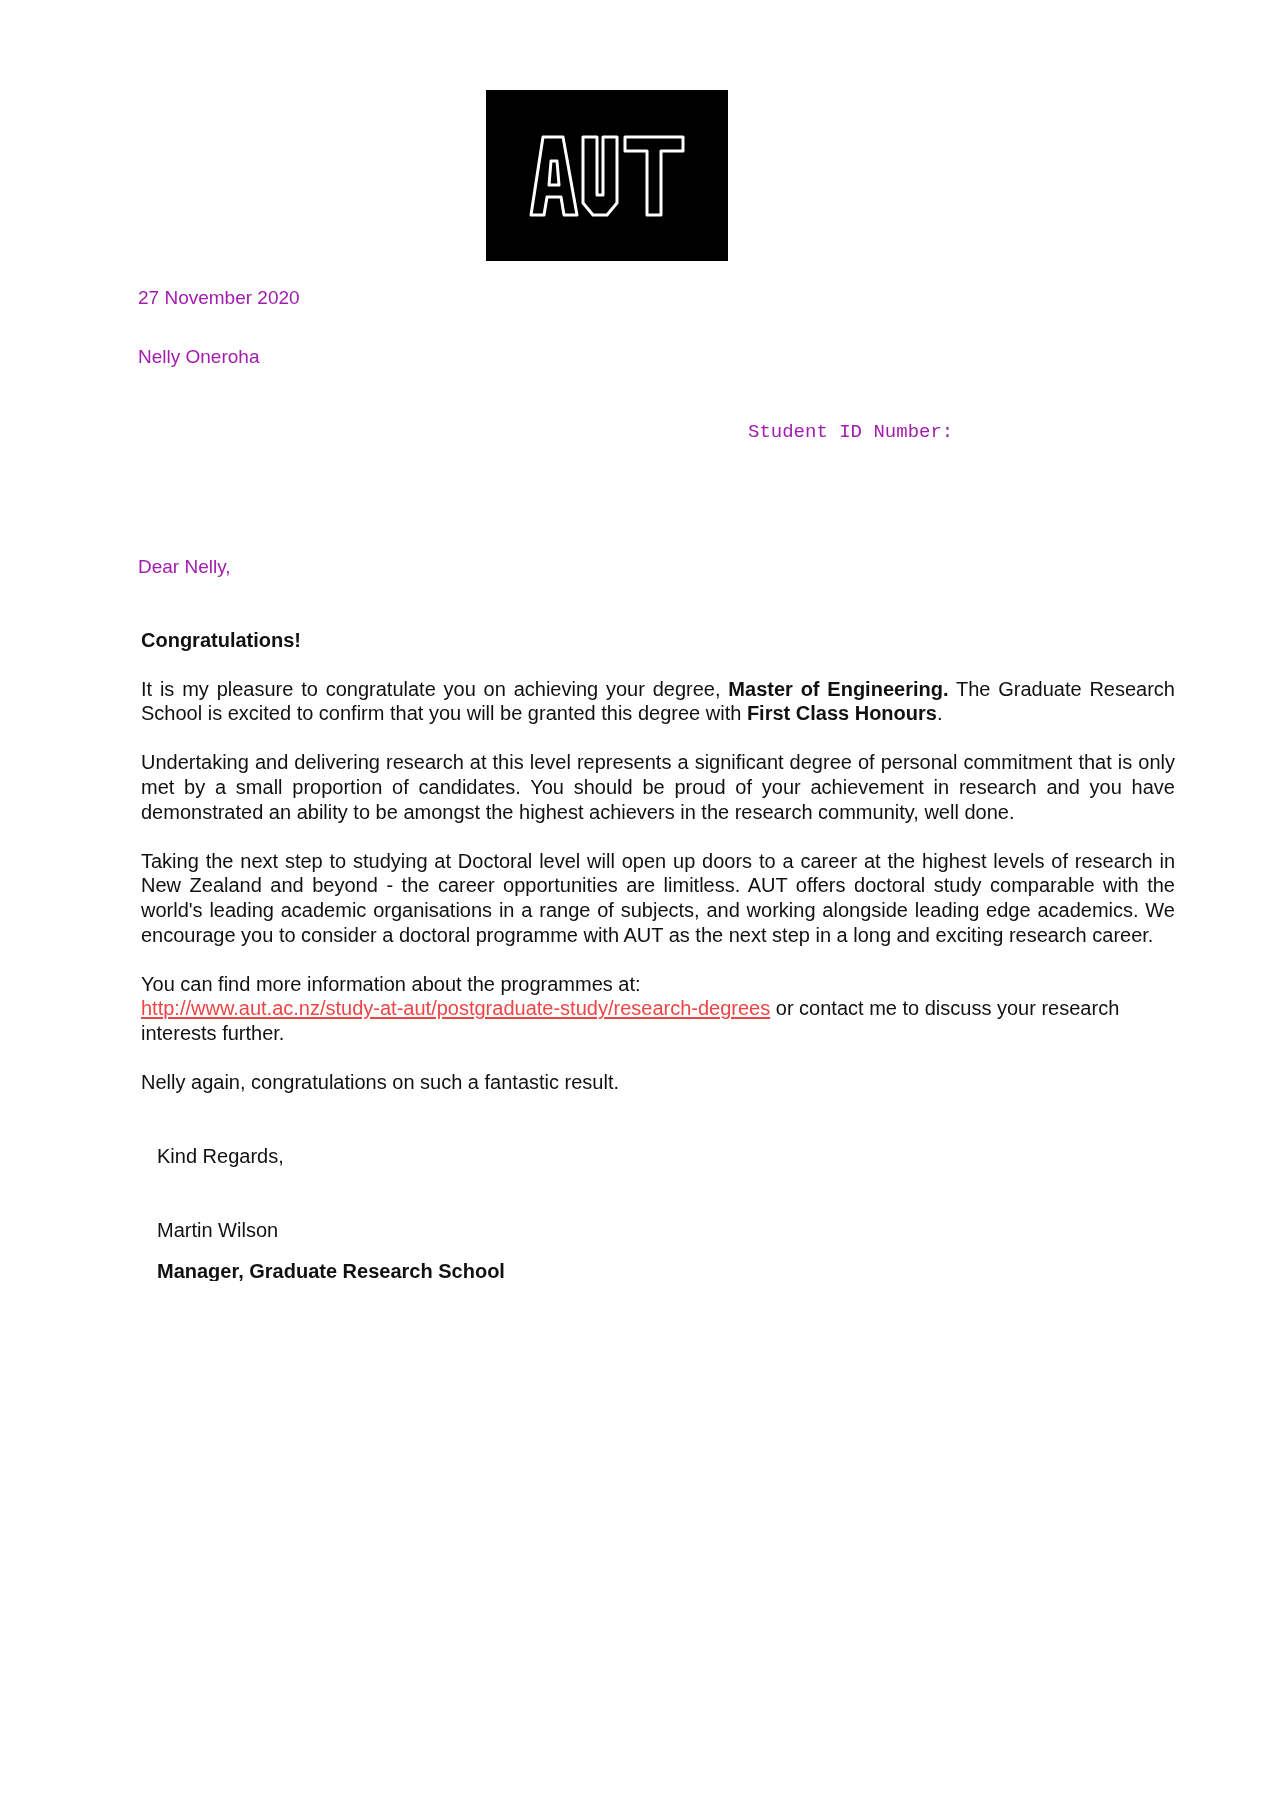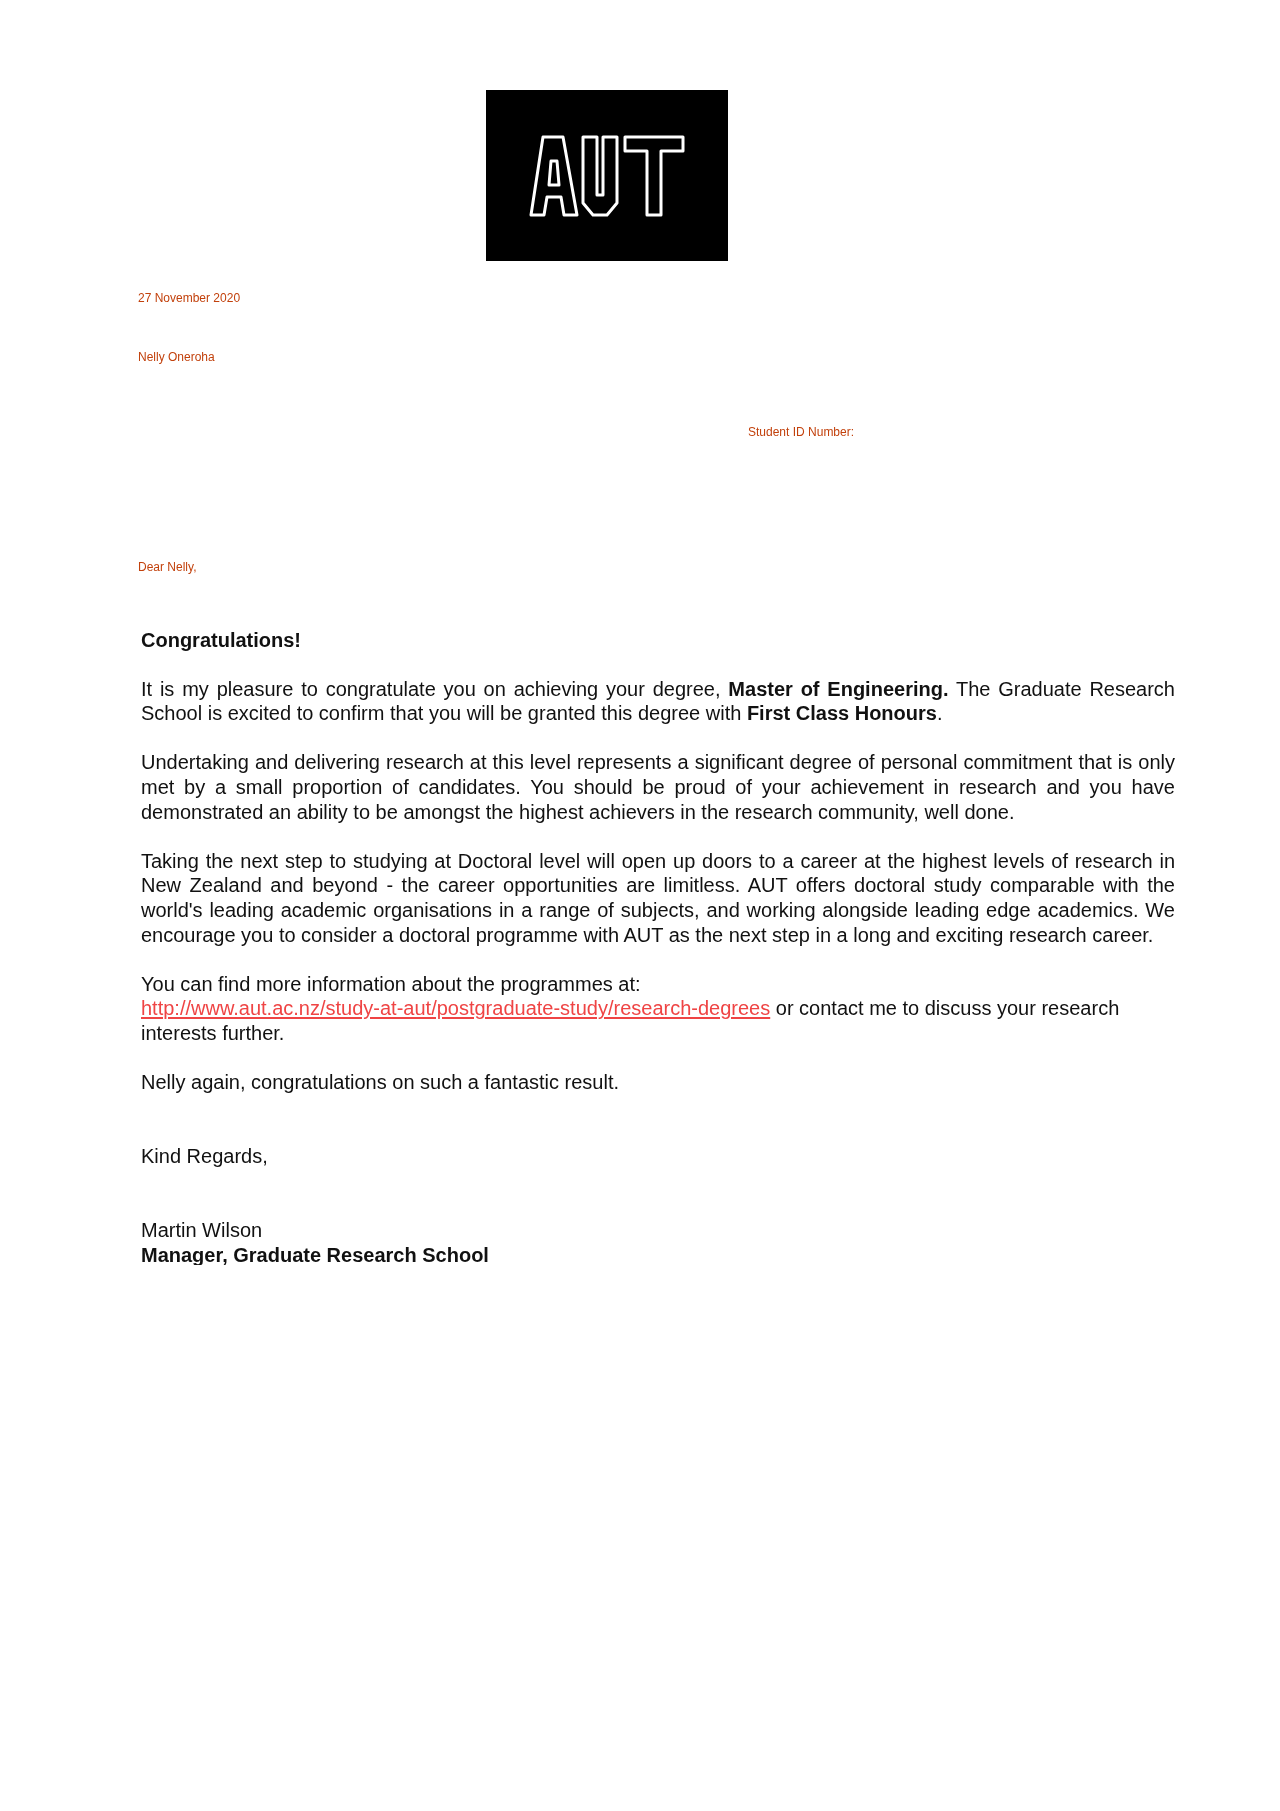--- a/index.html
+++ b/index.html
@@ -24,27 +24,27 @@
       background: #000000;
       display: flex;
       align-items: center;
       justify-content: center;
     }
     .logo-box svg { display: block; }
 
     .hdr {
       position: absolute;
       left: 138px;
-      font-size: 12px;
+      font-size: 19px;
       line-height: 22px;
-      color: #c2410c;
+      color: #a21caf;
     }
     .date { top: 287px; }
     .recipient { top: 332px; margin-top: 14px; }
-    .student-id { left: 748px; top: 421px; }
+    .student-id { left: 748px; top: 421px; font-family: Liberation Mono, monospace; }
     .salutation { top: 556px; }
 
     .body-wrap {
       position: absolute;
       left: 141px;
       top: 624px;
       width: 1034px;
       font-size: 20px;
       line-height: 24.6px;
       color: #111;
@@ -57,21 +57,21 @@
       margin: 0 0 24.6px 0;
       text-align: justify;
     }
     .para b { font-weight: bold; }
     .link {
       color: #ef4444;
       text-decoration: underline;
       text-underline-offset: 2px;
     }
     .closing {
-      margin: 0;
+      margin: 16px;
     }
     .signoff { margin-top: 49px; }
     .sig-name { margin-top: 50px; }
     .sig-title {
       font-weight: bold;
       height: 22px;
       overflow: hidden;
     }
   </style>
 </head>

